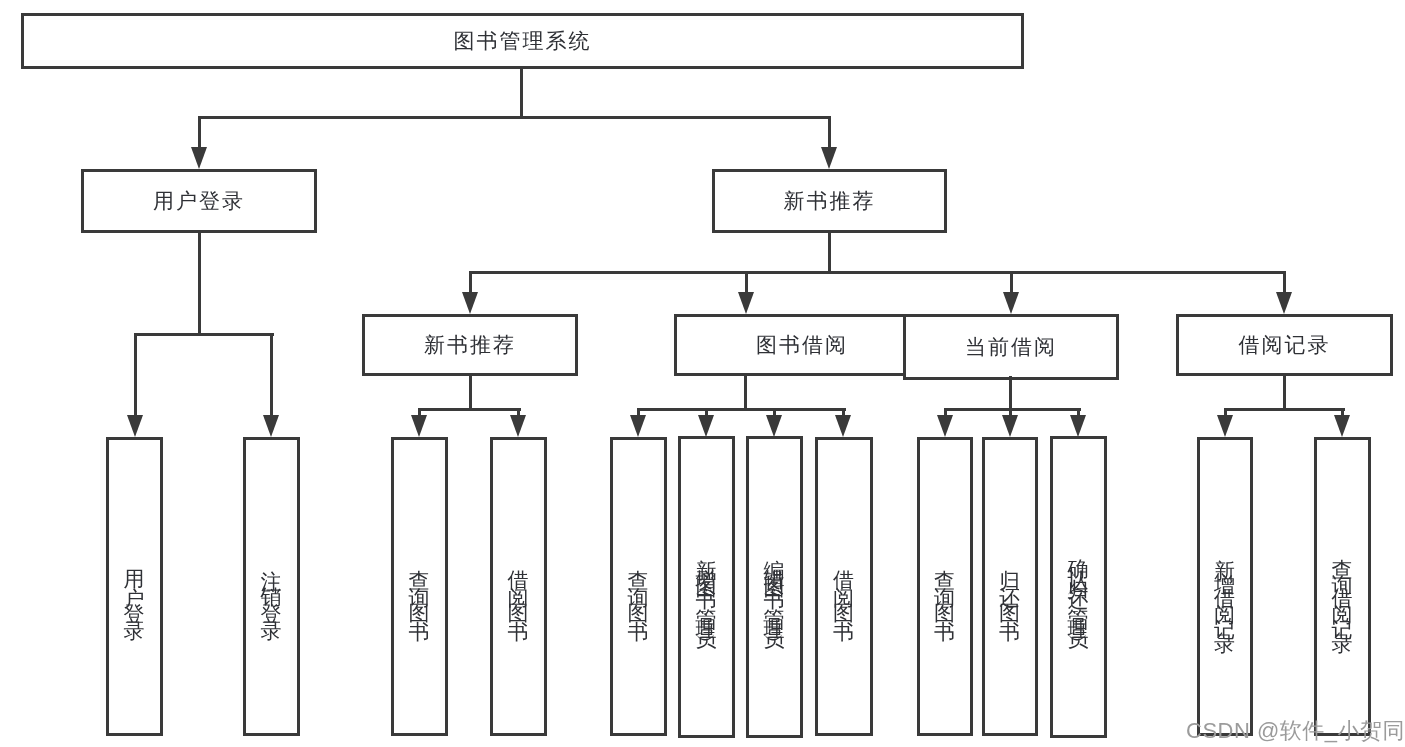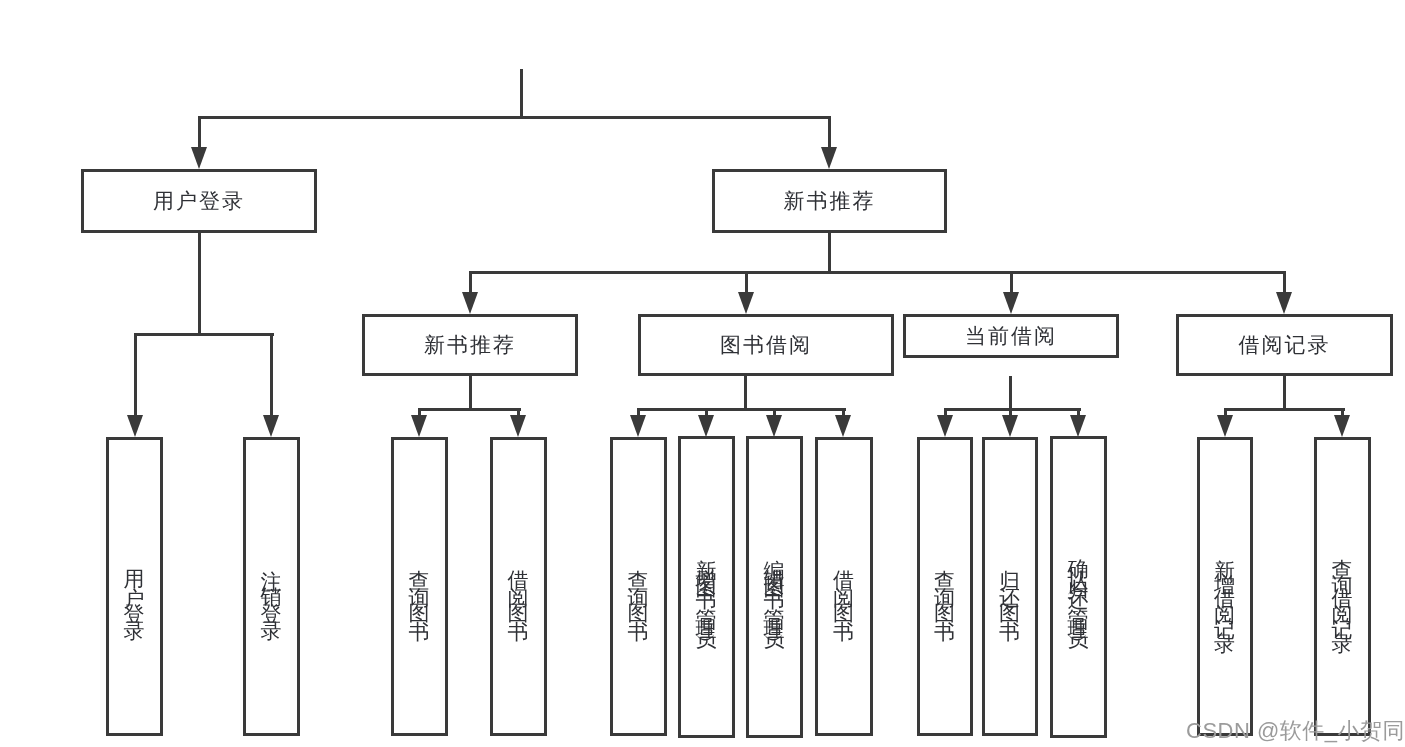--- a/index.html
+++ b/index.html
@@ -31,20 +31,23 @@
   .watermark {
     position:absolute; left:1186px; top:716px; z-index:50;
     color:#9b9b9b; font-size:22px; letter-spacing:0.5px; white-space:nowrap;
   }
 </style>
 </head>
 <body>
 
 <div class="canvas">
 
+  <div class="box" style="left:21px; top:13px; width:1003px; height:56px;">
+    <span>图书管理系统</span>
+  </div>
 
   <div class="vline" style="left:520px; top:69px; height:50px;"></div>
   <div class="hline" style="left:199px; top:116px; width:632px;"></div>
   <div class="vline" style="left:198px; top:116px; height:34px;"></div>
   <div class="arrow" style="left:191px; top:147px;"></div>
   <div class="vline" style="left:828px; top:116px; height:34px;"></div>
   <div class="arrow" style="left:821px; top:147px;"></div>
 
   <div class="box" style="left:81px; top:169px; width:236px; height:64px;">
     <span>用户登录</span>
@@ -67,24 +70,24 @@
   <div class="vline" style="left:745px; top:271px; height:26px;"></div>
   <div class="arrow" style="left:738px; top:292px;"></div>
   <div class="vline" style="left:1010px; top:271px; height:26px;"></div>
   <div class="arrow" style="left:1003px; top:292px;"></div>
   <div class="vline" style="left:1283px; top:271px; height:26px;"></div>
   <div class="arrow" style="left:1276px; top:292px;"></div>
 
   <div class="box" style="left:362px; top:314px; width:216px; height:62px;text-align:center;">
     <span>新书推荐</span>
   </div>
-  <div class="box" style="left:638px; top:314px; width:256px; height:62px;">
+  <div class="box" style="left:674px; top:314px; width:256px; height:62px;">
     <span>图书借阅</span>
   </div>
-  <div class="box" style="left:903px; top:314px; width:216px; height:44px;">
+  <div class="box" style="left:903px; top:314px; width:216px; height:66px;">
     <span>当前借阅</span>
   </div>
   <div class="box" style="left:1176px; top:314px; width:217px; height:62px;">
     <span>借阅记录</span>
   </div>
 
   <div class="vline" style="left:469px; top:376px; height:35px;"></div>
   <div class="hline" style="left:418px; top:408px; width:103px;"></div>
   <div class="vline" style="left:418px; top:408px; height:12px;"></div>
   <div class="arrow" style="left:411px; top:415px;"></div>

